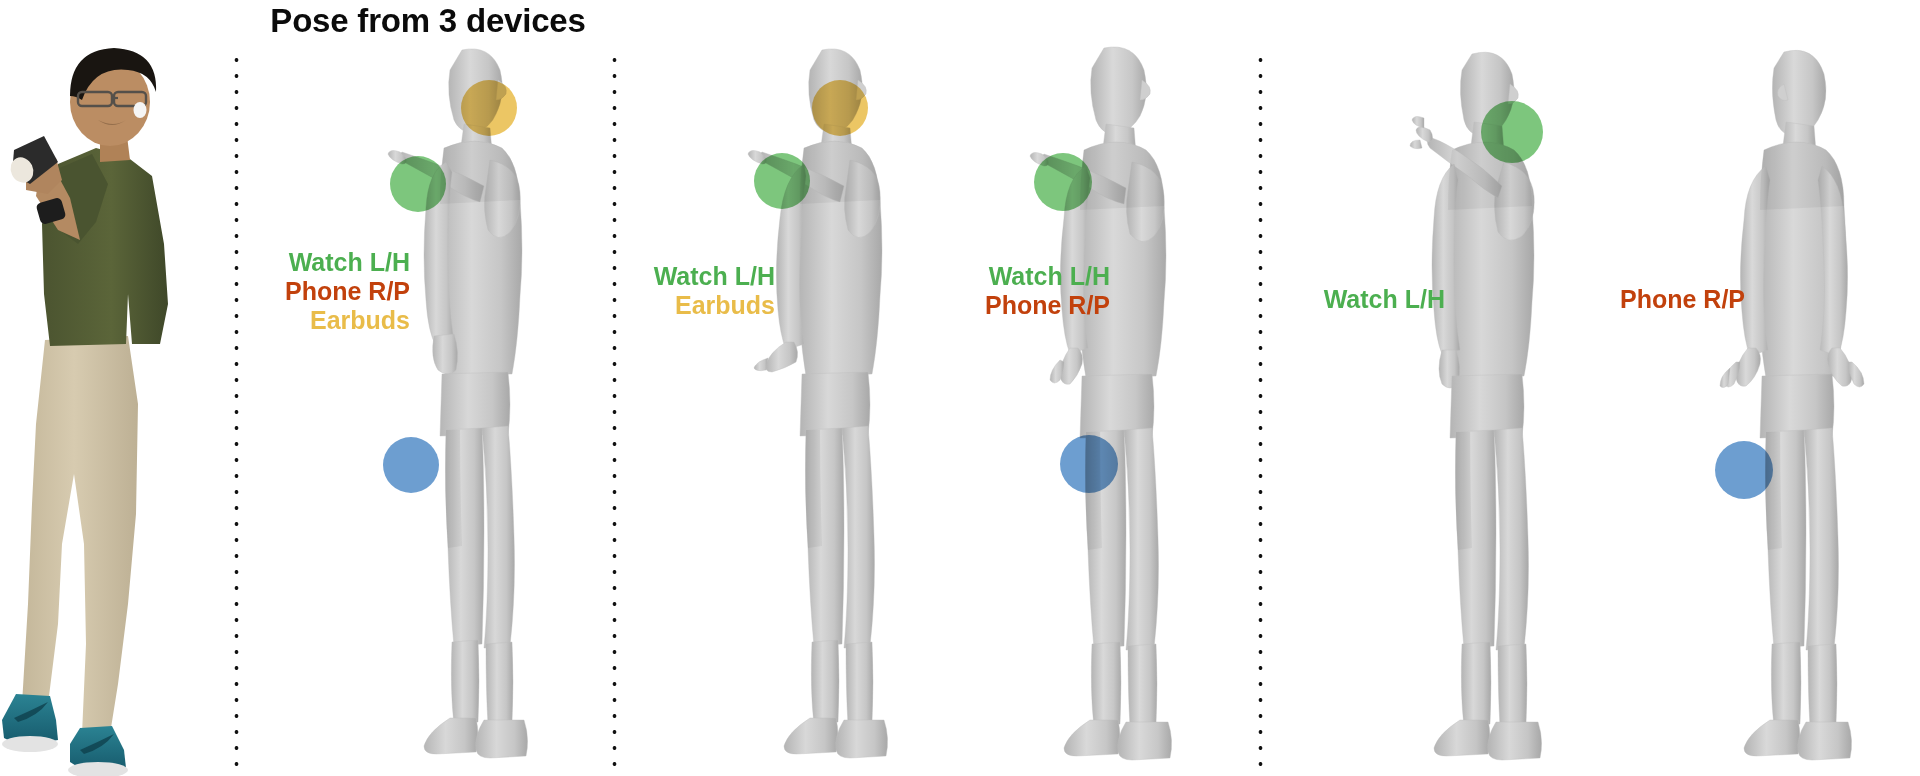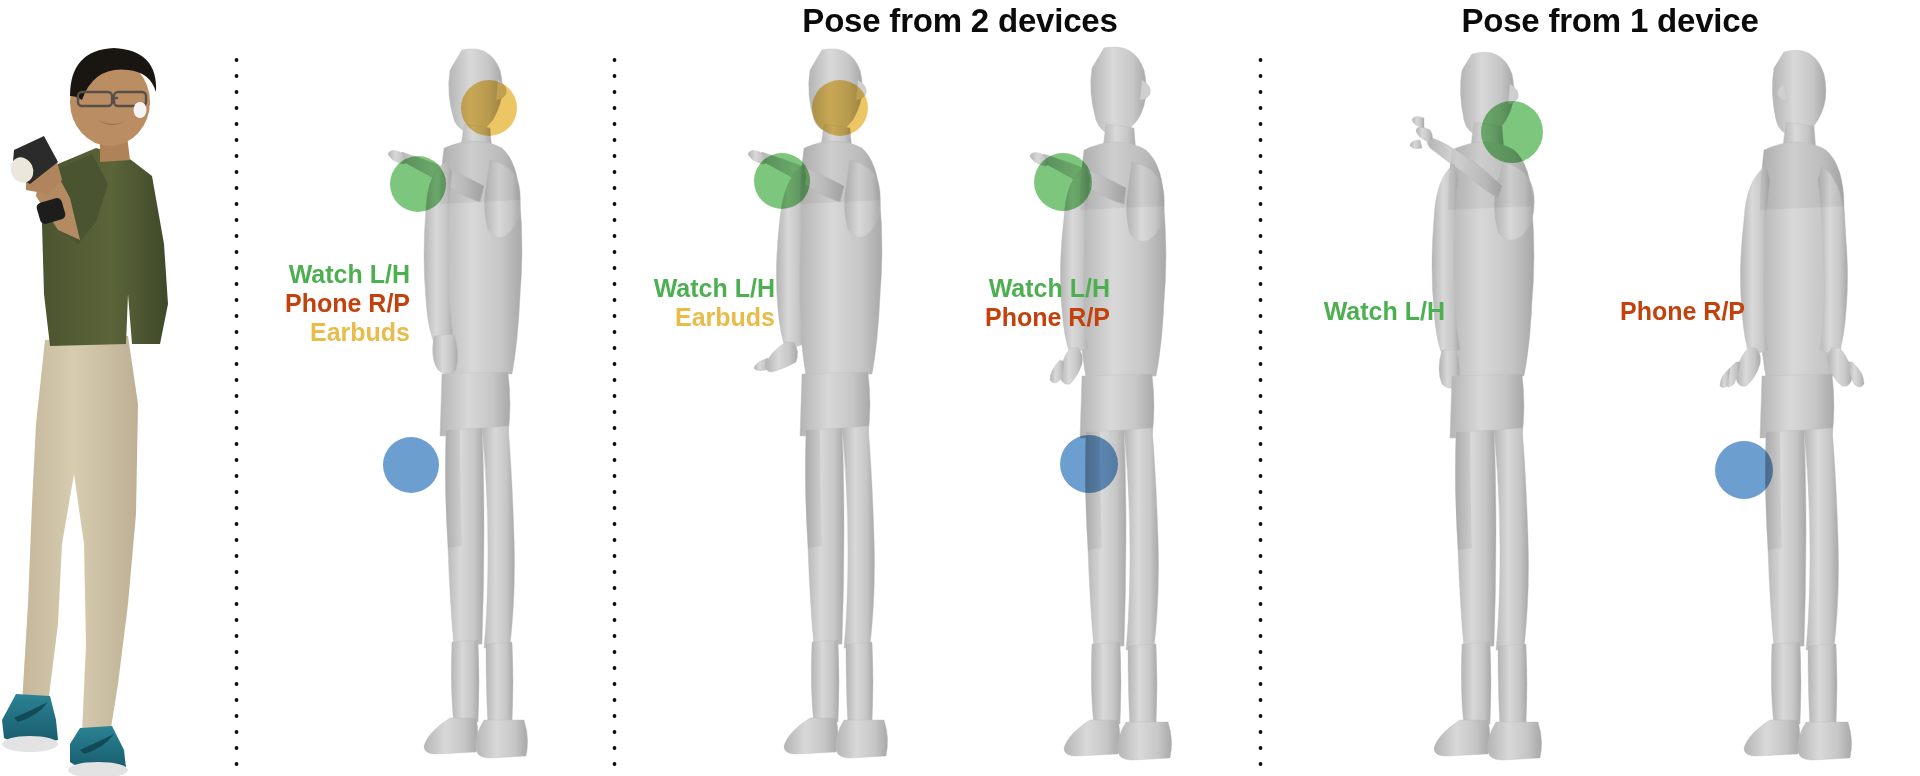--- a/index.html
+++ b/index.html
@@ -58,21 +58,21 @@
   .marker.yellow { background: rgba(233, 188, 73, 0.85); }
 
   
   .legend {
     position: absolute;
     font-size: 25px;
     font-weight: bold;
     line-height: 29px;
     white-space: nowrap;
   }
-  .legend.right { text-align: right; transform: translateX(-100%); margin-top: 12px; }
+  .legend.right { text-align: right; transform: translateX(-100%); }
   .legend .watch   { color: #4CAF50; }
   .legend .phone   { color: #c2410c; }
   .legend .earbuds { color: #E9BC49; }
 
   
   #photo {
     position: absolute;
     left: 0; top: 44px;
     width: 200px; height: 732px;
   }
@@ -133,22 +133,21 @@
 
       <ellipse cx="140" cy="66" rx="6.5" ry="8" fill="#f5f5f5"></ellipse>
       <path d="M98 76 q14 10 28 0 q-12 8 -28 0 z" fill="#7c5a3c" opacity="0.6"></path>
     </svg>
   </div>
 
   <div class="divider" style="left:234px;"></div>
   <div class="divider" style="left:612px;"></div>
   <div class="divider" style="left:1258px;"></div>
 
-  <div class="panel-title" style="left:960px;">Pose from 2 devices</div>
-  <div class="panel-title" style="left:1610px;">Pose from 1 device</div>
+  <div class="panel-title" style="left:428px;">Pose from 3 devices</div>
 
   <div class="figure" style="left:370px; bottom:0;">
     <svg viewBox="0 0 230 740" width="230" height="740" xmlns="http://www.w3.org/2000/svg">
       <defs>
         <linearGradient id="m1" x1="0" y1="0" x2="1" y2="0">
           <stop offset="0%" stop-color="#b6b6b6"></stop>
           <stop offset="40%" stop-color="#d8d8d8"></stop>
           <stop offset="75%" stop-color="#c6c6c6"></stop>
           <stop offset="100%" stop-color="#a8a8a8"></stop>
         </linearGradient>

